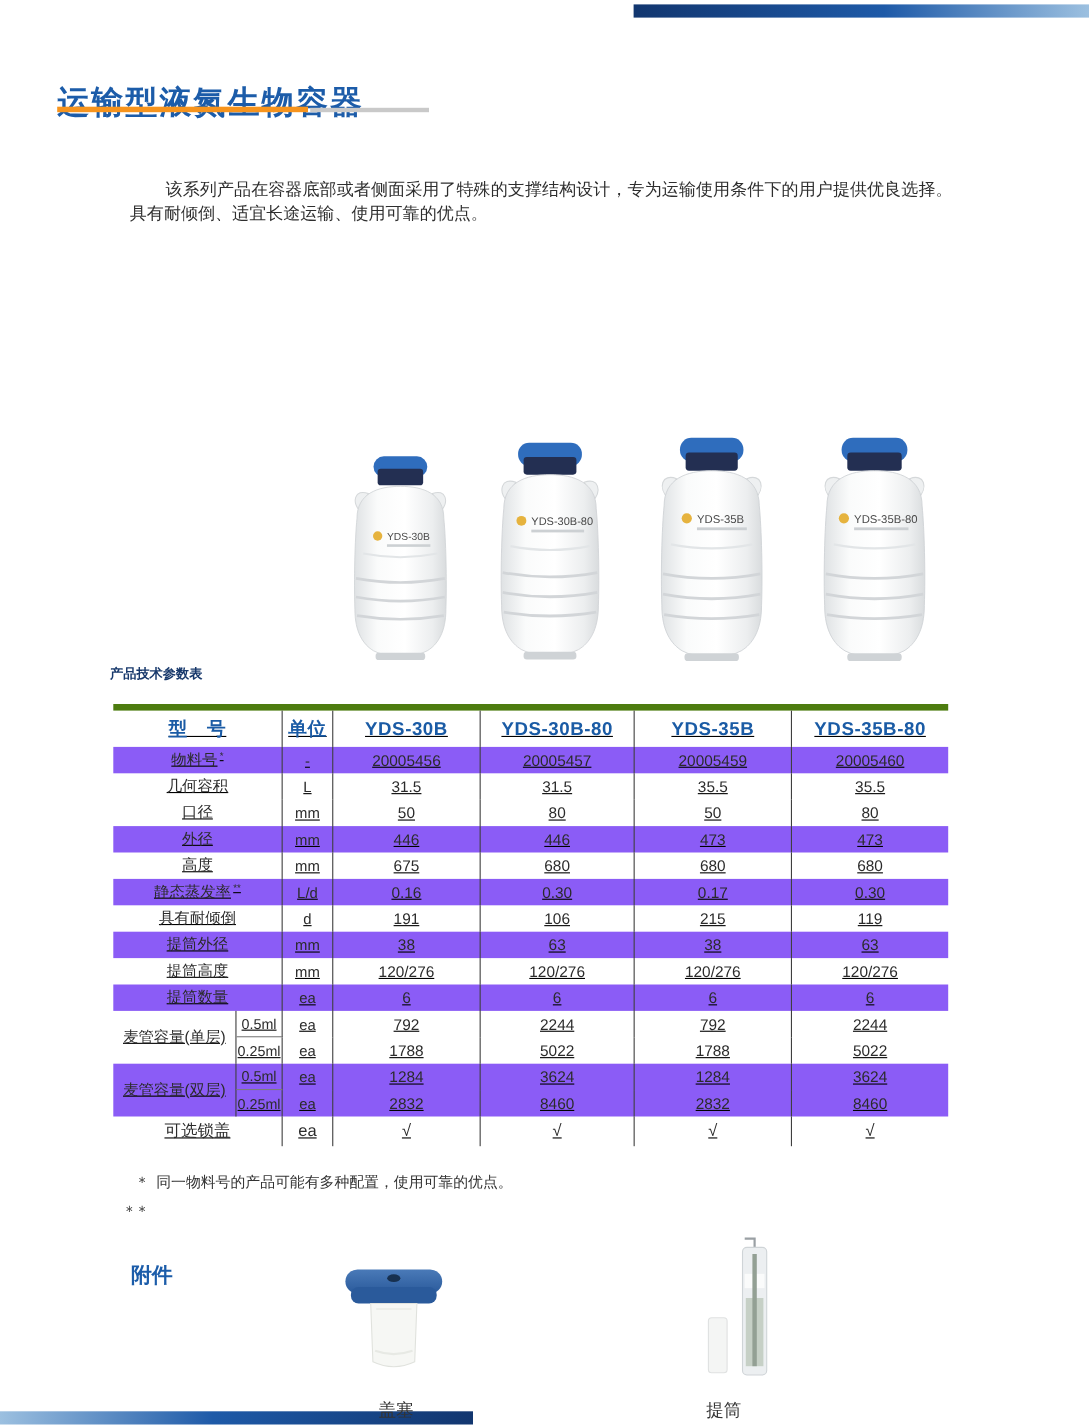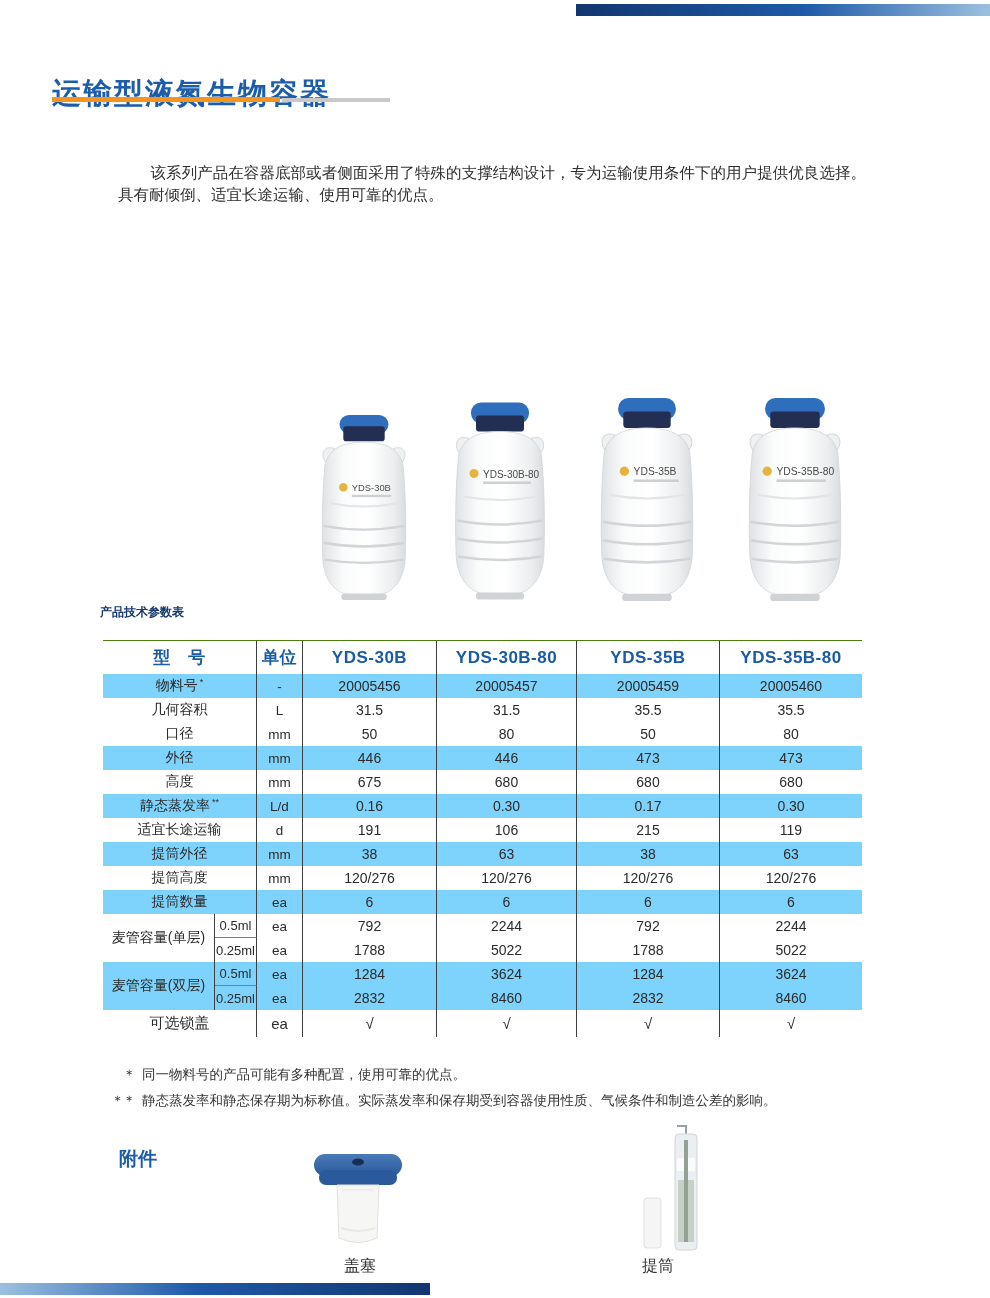--- a/index.html
+++ b/index.html
@@ -21,47 +21,47 @@
   
   .intro{position:absolute;left:118px;top:162px;width:748px;font-size:15.5px;line-height:21.5px;
          color:#2e2e2e;text-indent:2.1em;margin:0;text-align:justify;}
 
   
   .bottle{position:absolute;}
   .bottle svg{display:block;}
 
   
   .section-title{position:absolute;left:100px;top:604px;font-size:12px;font-weight:bold;color:#17386b;}
-  .spec-table{position:absolute;left:103px;top:640px;width:759px;border-top:1px solid #4d7c0f;}
+  .spec-table{position:absolute;left:103px;top:640px;width:759px;border-top:6px solid #4d7c0f;text-decoration:underline;}
   .t-row,.t-grid{display:grid;grid-template-columns:112px 42px 46px 134px 140px 143px 142px;}
   .t-grid{grid-auto-rows:24px;}
   .tc{display:flex;align-items:center;justify-content:center;font-size:14px;color:#2b2b2b;}
   .span2{grid-column:1/3;}
   .bR{border-right:1px solid #3f3f3f;}
   .t-head{height:33px;}
   .t-head .tc{font-weight:bold;color:#1a5ba5;font-size:17px;letter-spacing:0.5px;}
   .t-body{height:24px;}
   .t-last{height:27px;}
   .t-last .tc{font-size:15px;}
-  .shade{background:#7dd3fc;}
+  .shade{background:#8b5cf6;}
   .tc sup{font-size:9px;line-height:0;margin-left:2px;transform:translateY(-4px);}
   .gLabel{grid-column:1;grid-row:1/3;}
   .subTop{border-bottom:1px solid #7d7d7d;}
   .sub{font-size:13px;}
   .unit{font-size:13.5px;}
 
   
   .footnotes{position:absolute;left:96px;top:1066px;width:800px;}
   .fn-line{display:flex;margin-bottom:8px;font-size:13.5px;color:#333333;line-height:18px;}
   .fn-mark{width:38px;text-align:right;margin-right:8px;flex:none;letter-spacing:-2px;}
 
   
   .acc-title{position:absolute;left:95px;top:1146px;font-size:19px;font-weight:bold;color:#1b5ca9;padding-left:24px;}
   .acc-img{position:absolute;}
-  .acc-label{position:absolute;width:80px;text-align:center;font-size:16px;color:#333333;}
+  .acc-label{position:absolute;width:80px;text-align:center;font-size:16px;color:#333333;margin-top:16px;}
 </style>
 </head>
 <body>
 
 <div id="page">
 
   <div class="bar-top"></div>
   <div class="bar-bottom"></div>
 
   <h1 class="page-title">运输型液氮生物容器</h1>
@@ -238,21 +238,21 @@
       </div>
       <div class="t-row t-body shade">
         <div class="tc span2 bR">静态蒸发率<sup>**</sup></div>
         <div class="tc unit bR">L/d</div>
         <div class="tc bR">0.16</div>
         <div class="tc bR">0.30</div>
         <div class="tc bR">0.17</div>
         <div class="tc">0.30</div>
       </div>
       <div class="t-row t-body">
-        <div class="tc span2 bR">适宜长途运输</div>
+        <div class="tc span2 bR">具有耐倾倒</div>
         <div class="tc unit bR">d</div>
         <div class="tc bR">191</div>
         <div class="tc bR">106</div>
         <div class="tc bR">215</div>
         <div class="tc">119</div>
       </div>
       <div class="t-row t-body shade">
         <div class="tc span2 bR">提筒外径</div>
         <div class="tc unit bR">mm</div>
         <div class="tc bR">38</div>
@@ -315,21 +315,20 @@
         <div class="tc">√</div>
       </div>
     </div>
   <div id="footnotes" class="footnotes">
       <div class="fn-line">
         <div class="fn-mark">＊</div>
         <div class="fn-text">同一物料号的产品可能有多种配置，使用可靠的优点。</div>
       </div>
       <div class="fn-line">
         <div class="fn-mark">＊＊</div>
-        <div class="fn-text">静态蒸发率和静态保存期为标称值。实际蒸发率和保存期受到容器使用性质、气候条件和制造公差的影响。</div>
       </div>
     </div>
 
   <div class="acc-title">附件</div>
 
   <div class="acc-img" style="left:308px;top:1148px;">
     <svg width="100" height="108" viewBox="0 0 100 108">
       <defs>
           <linearGradient id="cp" x1="0" y1="0" x2="0" y2="1">
         <stop offset="0" stop-color="#4a7ab8"></stop>

